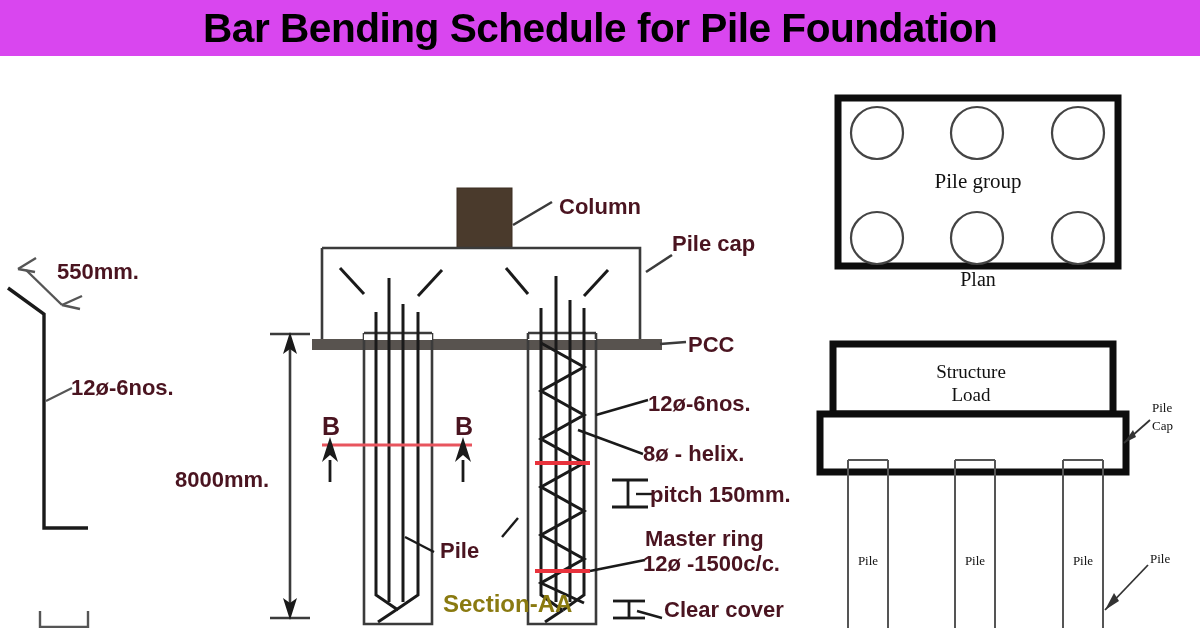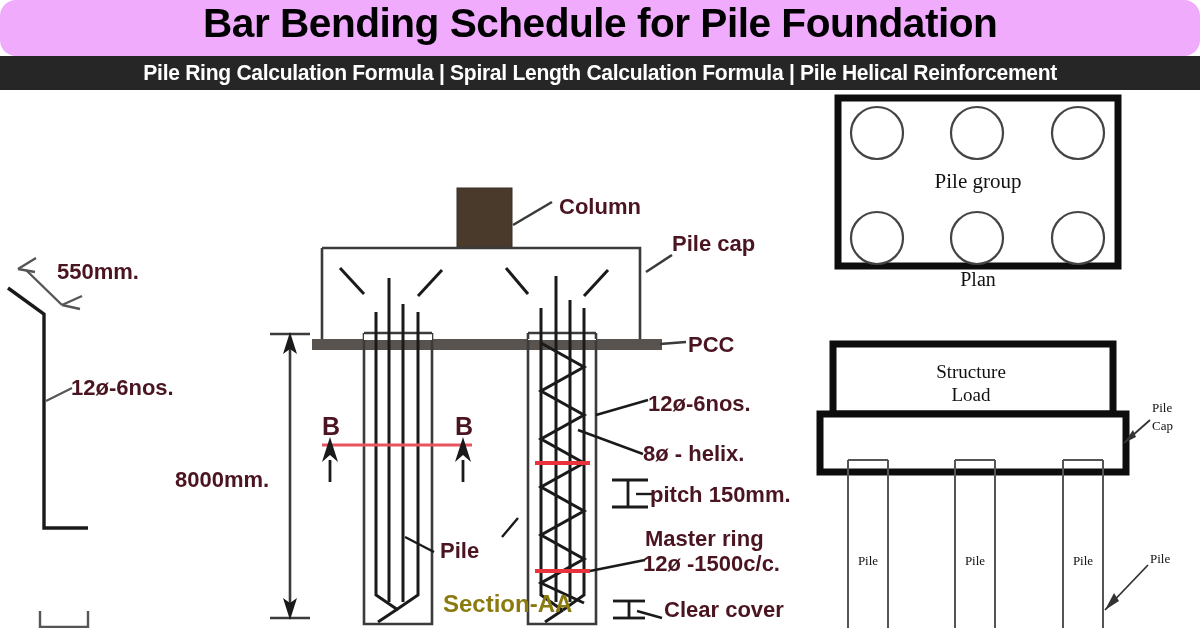--- a/index.html
+++ b/index.html
@@ -12,22 +12,22 @@
   #page {
     position:relative;
     width:1200px; height:628px;
     background:#ffffff;
   }
 
   
   .title-band {
     position:absolute; left:0; top:0;
     width:1200px; height:56px;
-    background:#f0abfc;
-    display:flex; justify-content:center;border-radius:16px;
+    background:#d946ef;
+    display:flex; align-items:center; justify-content:center;
   }
   .title-band .txt {
     font-size:41px;
     font-weight:bold;
     color:#000000;
     letter-spacing:-0.5px;
     white-space:nowrap;
     font-family:"Liberation Sans", sans-serif;
     transform:scaleX(0.99);
   }
@@ -72,23 +72,20 @@
 </style>
 </head>
 <body>
 
 <div id="page">
 
   <div class="title-band">
     <div class="txt">Bar Bending Schedule for Pile Foundation</div>
   </div>
 
-  <div class="subtitle-band">
-    <div class="txt">Pile Ring Calculation Formula | Spiral Length Calculation Formula | Pile Helical Reinforcement</div>
-  </div>
 
   <div class="canvas">
     <svg class="draw" viewBox="0 0 1200 538" xmlns="http://www.w3.org/2000/svg">
 
       <g>
 
         <path d="M 8 198 L 44 224 L 44 438 L 88 438" fill="none" stroke="#1A1A1A" stroke-width="3.4" stroke-linejoin="miter"></path>
 
         <g>
           <path d="M 18 179 L 36 168" fill="none" stroke="#555" stroke-width="2.4"></path>

